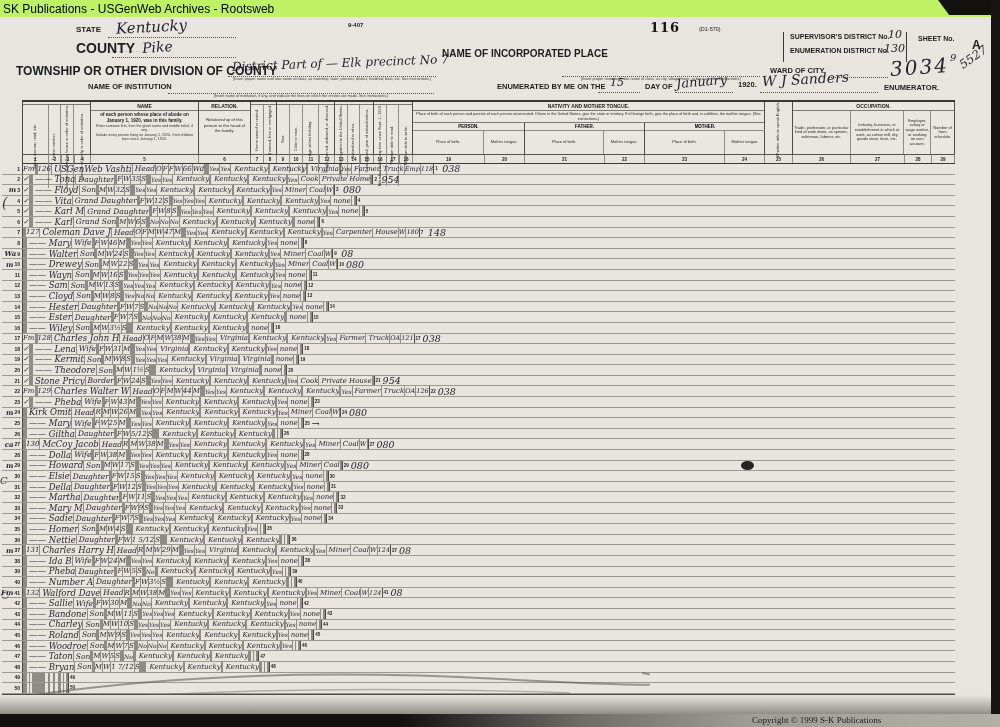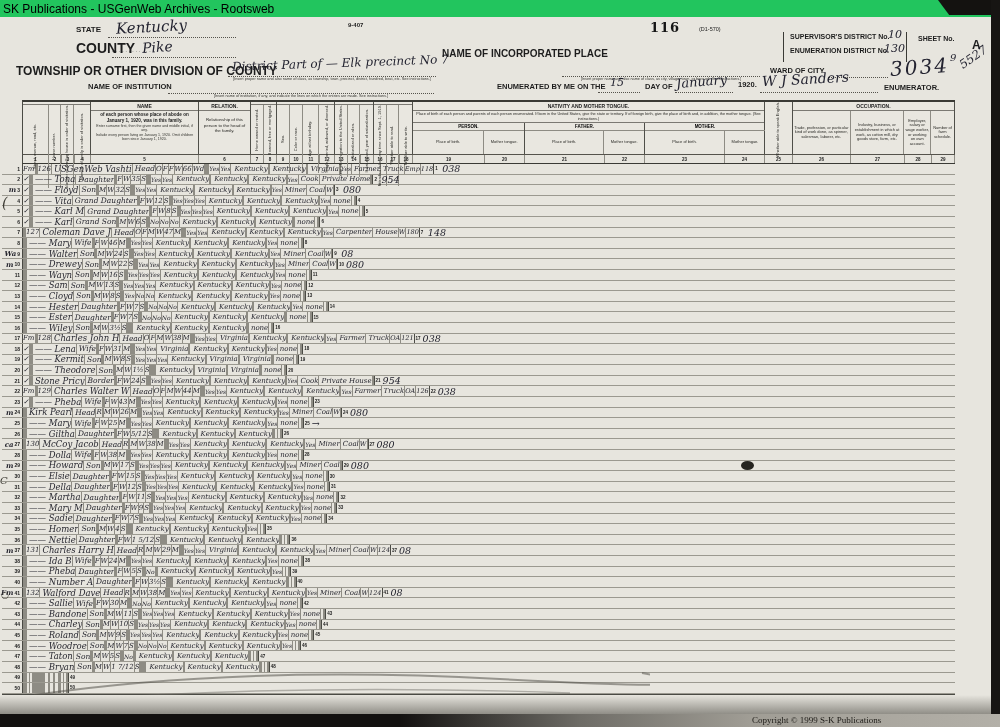--- a/index.html
+++ b/index.html
@@ -1,17 +1,17 @@
 <!DOCTYPE html>
 <html><head>
 <meta charset="utf-8">
 <style>
   html,body{margin:0;padding:0;}
   body{width:1000px;height:727px;position:relative;background:#0d0c0a;font-family:"Liberation Sans",sans-serif;overflow:hidden;}
-  .titlebar{position:absolute;top:0;left:0;width:1000px;height:17px;background:#22c55e;}
+  .titlebar{position:absolute;top:0;left:0;width:1000px;height:17px;background:#bef264;}
   .wt{position:absolute;left:3px;top:2px;font-size:12px;color:#000;font-family:"Liberation Sans",sans-serif;}
   .cornerwedge{position:absolute;top:0;left:938px;width:62px;height:15px;background:#141210;clip-path:polygon(100% 0,100% 100%,18% 100%,0 0);}
   .paper{position:absolute;top:17px;left:0;width:991px;height:697px;background:#e7e5de;}
   .rightband{position:absolute;top:0;left:991px;width:9px;height:727px;background:#171513;}
   .bottomshade{position:absolute;top:695px;left:0;width:991px;height:19px;background:linear-gradient(#e7e5de,#908e87);}
   .bottomstrip{position:absolute;top:714px;left:0;width:1000px;height:13px;
      background:linear-gradient(90deg,#131110 0%,#131110 40%,#6e6c66 58%,#a09d95 75%,#b3b0a8 100%);}
   .copy{position:absolute;left:752px;top:715px;font-family:"Liberation Serif",serif;font-size:9px;color:#1e1c18;}
 
   .pt{position:absolute;color:#1d1d1d;line-height:1.05;}
@@ -1129,21 +1129,21 @@
           <div class="nr">23</div>
           <div class="mg"></div>
         </div>
         <div class="brow">
           <div class="nl"><div class="pre">m</div>24</div>
           <div class="cells">
             <div class="cell hwc"></div>
             <div class="cell"></div>
             <div class="cell"></div>
             <div class="cell hwc"></div>
-            <div class="cell hwn">Kirk Pearl</div>
+            <div class="cell hwn">Kirk Omit</div>
             <div class="cell hwr">Head</div>
             <div class="cell hwc">R</div>
             <div class="cell hwc"></div>
             <div class="cell hwc">M</div>
             <div class="cell hwc">W</div>
             <div class="cell hwc">26</div>
             <div class="cell hwc">M</div>
             <div class="cell hwc s6"></div>
             <div class="cell hwc s6"></div>
             <div class="cell hwc s6"></div>

